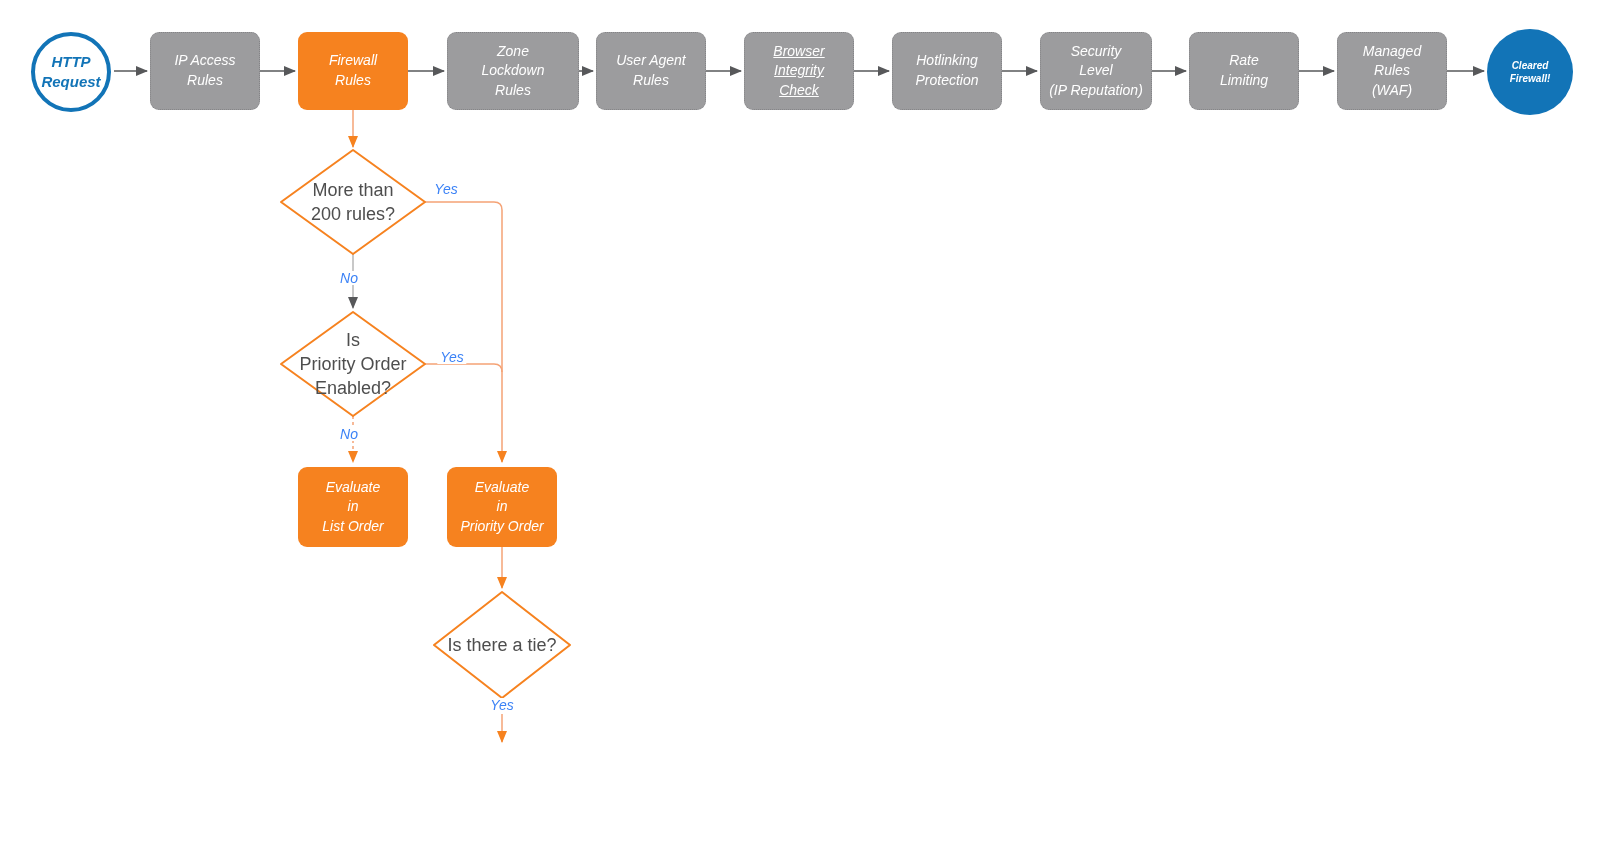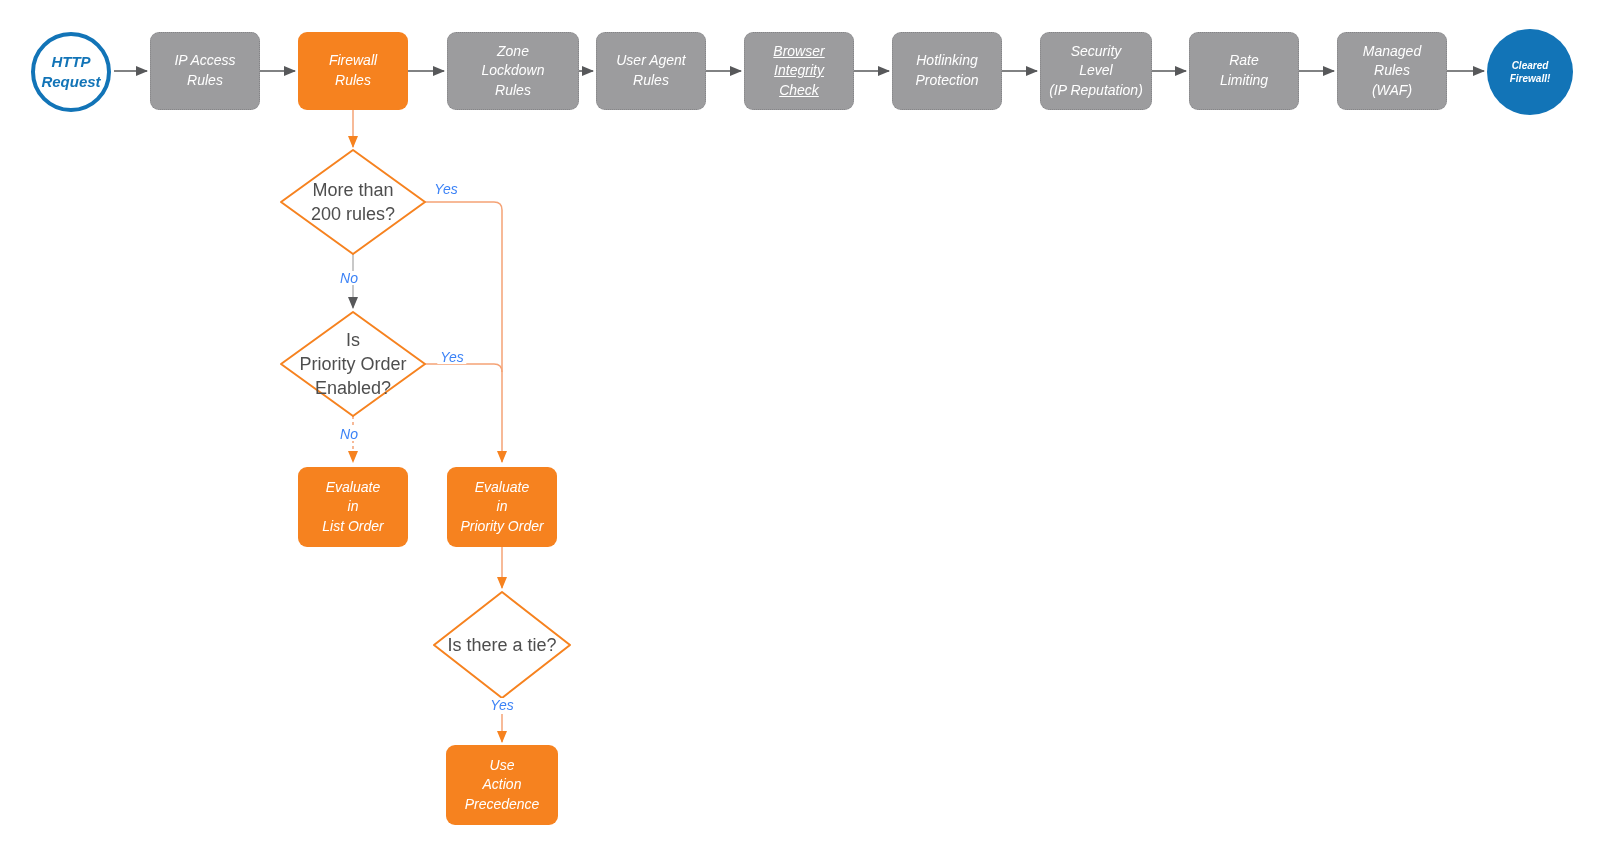--- a/index.html
+++ b/index.html
@@ -107,23 +107,20 @@
 Priority Order
 Enabled?</div>
   <div class="diamond-label" style="left:434px;top:592px;width:136px;height:106px;">Is there a tie?</div>
 
   <div class="node orange" style="left:298px;top:467px;width:110px;height:80px;">Evaluate
 in
 List Order</div>
   <div class="node orange" style="left:447px;top:467px;width:110px;height:80px;">Evaluate
 in
 Priority Order</div>
-  <div class="node orange" style="left:446px;top:745px;width:112px;height:80px;">Use
-Action
-Precedence</div>
 
   <div class="edge-label" style="left:446px;top:189px;">Yes</div>
   <div class="edge-label" style="left:349px;top:278px;">No</div>
   <div class="edge-label" style="left:452px;top:357px;">Yes</div>
   <div class="edge-label" style="left:349px;top:434px;">No</div>
   <div class="edge-label" style="left:502px;top:705px;">Yes</div>
 
 </div>
 
 </body></html>

